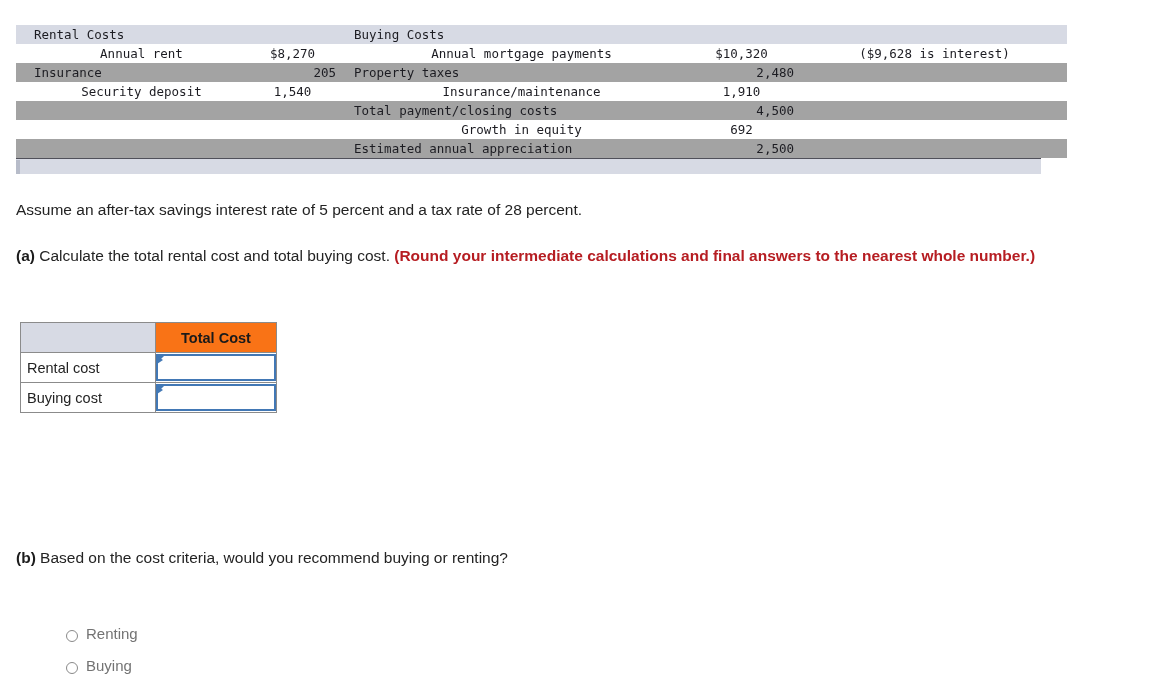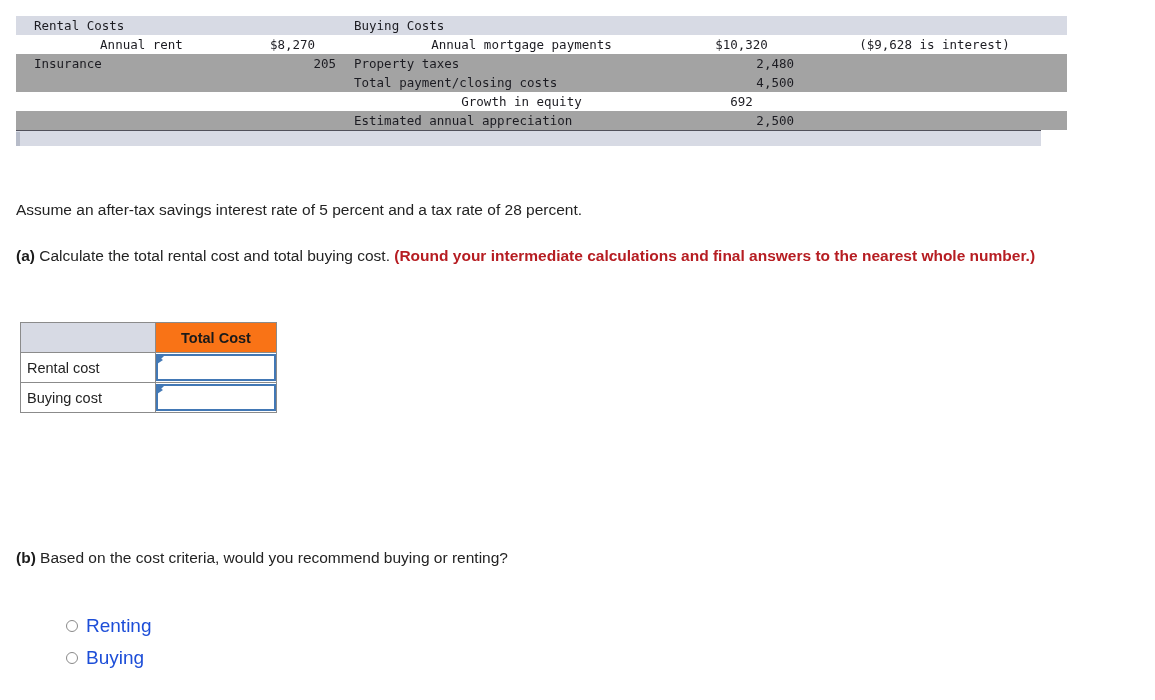--- a/index.html
+++ b/index.html
@@ -13,21 +13,21 @@
     position: relative;
     font-family: "Liberation Sans", sans-serif;
     color: #222222;
     overflow: hidden;
   }
 
   
   .exhibit {
     position: absolute;
     left: 16px;
-    top: 16px;
+    top: 25px;
     width: 1025px;
   }
   .exhibit-table {
     border-collapse: collapse;
     width: 100%;
     table-layout: fixed;
     font-family: "DejaVu Sans Mono", "Liberation Mono", monospace;
     font-size: 12.5px;
     color: #1c1c22;
   }
@@ -177,24 +177,24 @@
   }
 
   
   .choices {
     position: absolute;
     left: 66px;
     top: 610px;
   }
   .choice {
     display: flex;
-    align-items: center;
+    align-items: flex-end;
     height: 32px;
-    font-size: 19px;
-    color: #1d4ed8;
+    font-size: 15px;
+    color: #737373;
   }
   .radio-dot {
     width: 12px;
     height: 12px;
     border: 1px solid #8a8a8a;
     border-radius: 50%;
     background: #ffffff;
     margin-right: 8px;
     flex: 0 0 auto;
     box-sizing: border-box;
@@ -226,20 +226,28 @@
 
       <tr class="r-even">
         <td class="c-lbl-left">Insurance</td>
         <td class="c-val-left">205</td>
         <td class="c-gap"></td>
         <td class="c-lbl-right">Property taxes</td>
         <td class="c-val-right">2,480</td>
         <td class="c-note"></td>
       </tr>
 
+      <tr class="r-odd">
+        <td class="c-lbl-left">Security deposit</td>
+        <td class="c-val-left">1,540</td>
+        <td class="c-gap"></td>
+        <td class="c-lbl-right">Insurance/maintenance</td>
+        <td class="c-val-right">1,910</td>
+        <td class="c-note"></td>
+      </tr>
 
       <tr class="r-even">
         <td class="c-lbl-left"></td>
         <td class="c-val-left"></td>
         <td class="c-gap"></td>
         <td class="c-lbl-right">Total payment/closing costs</td>
         <td class="c-val-right">4,500</td>
         <td class="c-note"></td>
       </tr>
 

